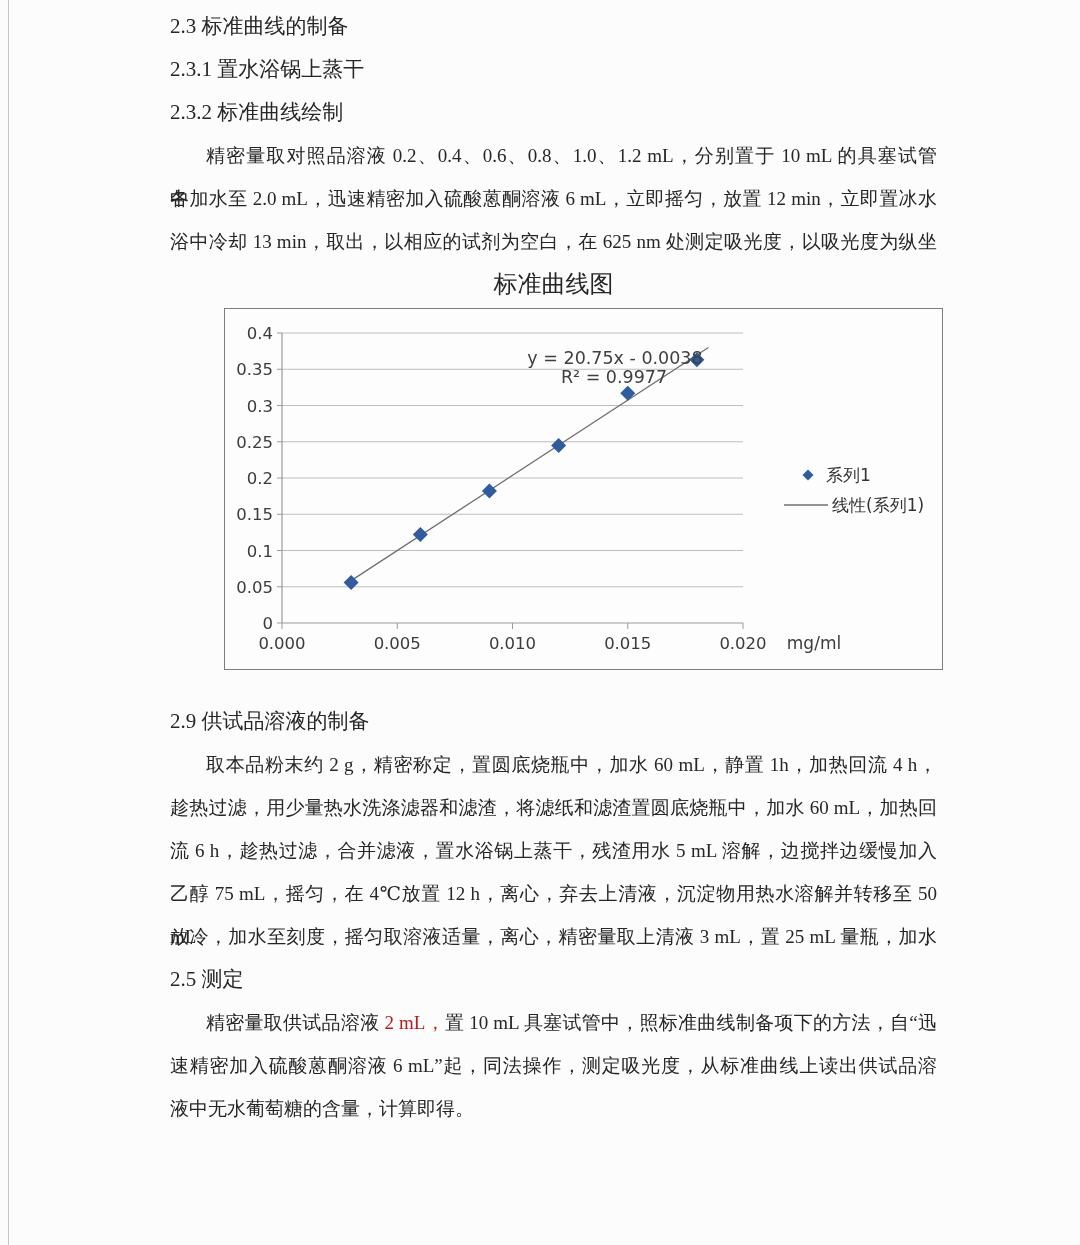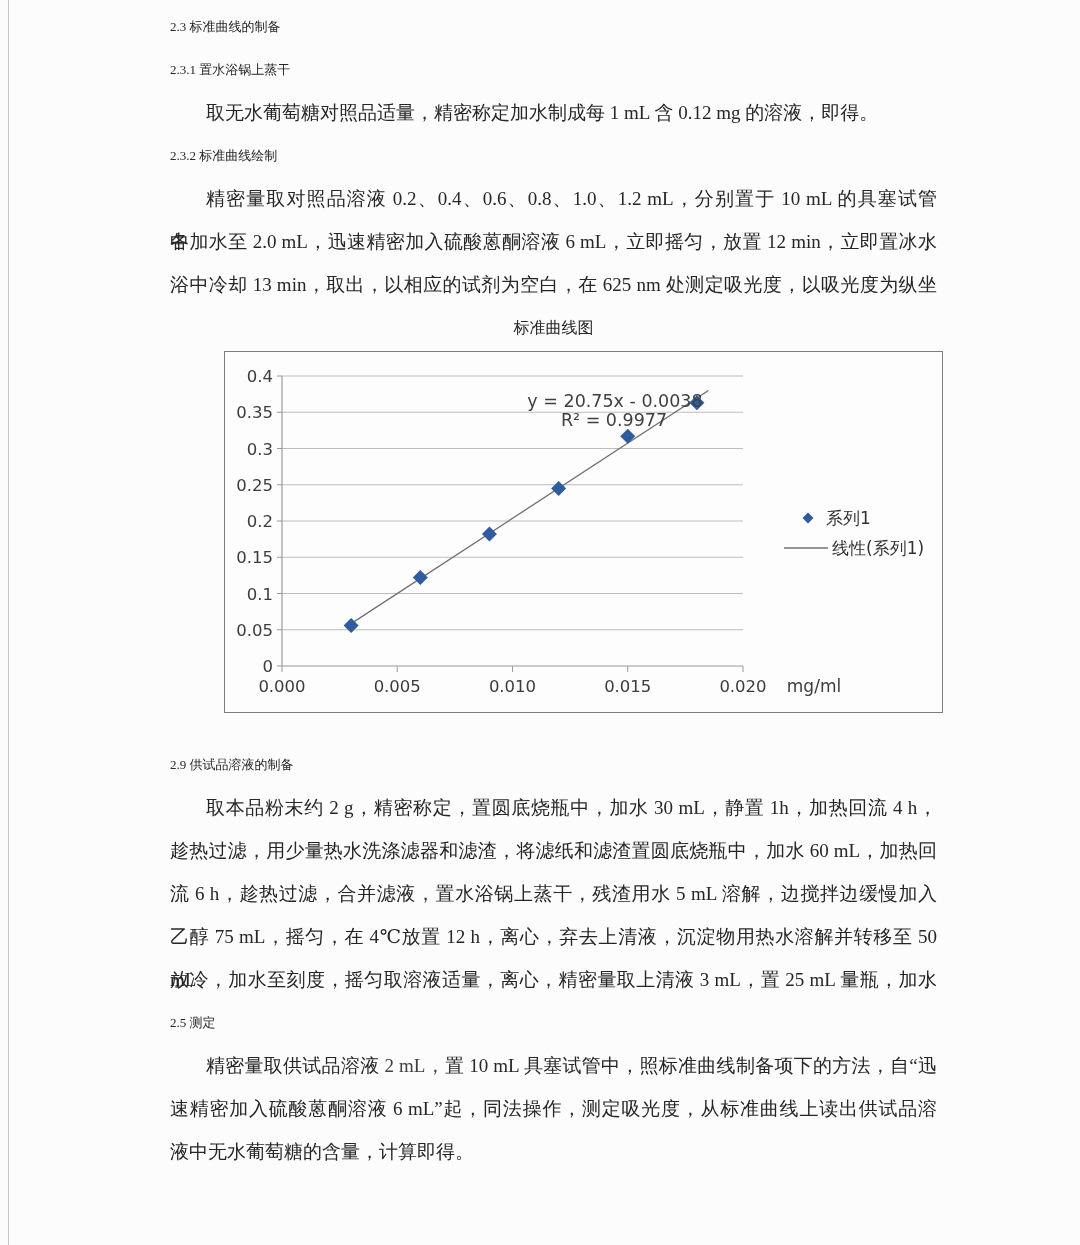--- a/index.html
+++ b/index.html
@@ -7,38 +7,37 @@
     width:1080px;height:1245px;overflow:hidden;position:relative;
     background:#fcfcfc;
     font-family:"Liberation Serif","DejaVu Serif",serif;
     color:#262626;
   }
   .scan-edge{position:absolute;left:8px;top:0;width:1px;height:100%;background:#c6c6c6;}
   #doc{width:767px;margin:5px 0 0 170px;}
   .line{height:43px;line-height:43px;font-size:19px;white-space:nowrap;}
   .line.justify{white-space:normal;text-align:justify;text-align-last:justify;text-justify:inter-character;}
   .line.indent{text-indent:36px;}
-  .line.heading{font-size:13px;}
-  .line.chart-title{text-align:right;text-align-last:center;font-size:16px;white-space:normal;}
+  .line.heading{font-size:21px;}
+  .line.chart-title{text-align:right;text-align-last:center;font-size:24px;white-space:normal;}
   .chart-frame{
     width:719px;height:362px;box-sizing:border-box;
     border:1.5px solid #7d7d7d;background:#fdfdfd;
     margin:2px 0 30px 54px;position:relative;
   }
   .chart-frame svg{position:absolute;left:0;top:0;}
   svg text{font-family:"DejaVu Sans","Liberation Sans",sans-serif;}
 </style>
 </head>
 <body>
 
 <div class="scan-edge"></div>
 <div id="doc">
     <div class="line heading">2.3 标准曲线的制备</div>
     <div class="line heading">2.3.1 置水浴锅上蒸干</div>
-    <div class="line body indent">取无水葡萄糖对照品适量，精密称定加水制成每 1 mL 含 0.12 mg 的溶液，即得。</div>
     <div class="line heading">2.3.2 标准曲线绘制</div>
     <div class="line body indent justify">精密量取对照品溶液 0.2、0.4、0.6、0.8、1.0、1.2 mL，分别置于 10 mL 的具塞试管中，</div>
     <div class="line body justify">各加水至 2.0 mL，迅速精密加入硫酸蒽酮溶液 6 mL，立即摇匀，放置 12 min，立即置冰水</div>
     <div class="line body justify">浴中冷却 13 min，取出，以相应的试剂为空白，在 625 nm 处测定吸光度，以吸光度为纵坐</div>
     <div class="line chart-title">标准曲线图</div>
     <div class="chart-frame">
       <svg width="716" height="359">
         <g>
           <line x1="57" y1="277.75" x2="518" y2="277.75" stroke="#bdbdbd" stroke-width="1"></line>
           <line x1="57" y1="241.5" x2="518" y2="241.5" stroke="#bdbdbd" stroke-width="1"></line>
@@ -97,22 +96,22 @@
         </g>
         <g>
           <polygon points="583,160.5 588.5,166 583,171.5 577.5,166" fill="#2e5c9e"></polygon>
           <text x="601" y="172" font-size="17" fill="#333333">系列1</text>
           <line x1="559" y1="196" x2="603" y2="196" stroke="#6f6f6f" stroke-width="1.5"></line>
           <text x="607" y="202" font-size="17" fill="#333333">线性(系列1)</text>
         </g>
       </svg>
     </div>
     <div class="line heading">2.9 供试品溶液的制备</div>
-    <div class="line body indent justify">取本品粉末约 2 g，精密称定，置圆底烧瓶中，加水 30 mL，静置 1h，加热回流 4 h，</div>
+    <div class="line body indent justify">取本品粉末约 2 g，精密称定，置圆底烧瓶中，加水 60 mL，静置 1h，加热回流 4 h，</div>
     <div class="line body justify">趁热过滤，用少量热水洗涤滤器和滤渣，将滤纸和滤渣置圆底烧瓶中，加水 60 mL，加热回</div>
     <div class="line body justify">流 6 h，趁热过滤，合并滤液，置水浴锅上蒸干，残渣用水 5 mL 溶解，边搅拌边缓慢加入</div>
     <div class="line body justify">乙醇 75 mL，摇匀，在 4℃放置 12 h，离心，弃去上清液，沉淀物用热水溶解并转移至 50 mL，</div>
     <div class="line body justify">放冷，加水至刻度，摇匀取溶液适量，离心，精密量取上清液 3 mL，置 25 mL 量瓶，加水</div>
     <div class="line heading">2.5 测定</div>
-    <div class="line body indent justify"><span>精密量取供试品溶液 </span><span style="color: #404040;">2 mL，</span><span>置 10 mL 具塞试管中，照标准曲线制备项下的方法，自“迅</span></div>
+    <div class="line body indent justify"><span>精密量取供试品溶液 </span><span style="color: #b91c1c;">2 mL，</span><span>置 10 mL 具塞试管中，照标准曲线制备项下的方法，自“迅</span></div>
     <div class="line body justify">速精密加入硫酸蒽酮溶液 6 mL”起，同法操作，测定吸光度，从标准曲线上读出供试品溶</div>
     <div class="line body">液中无水葡萄糖的含量，计算即得。</div>
   </div>
 
 </body></html>

